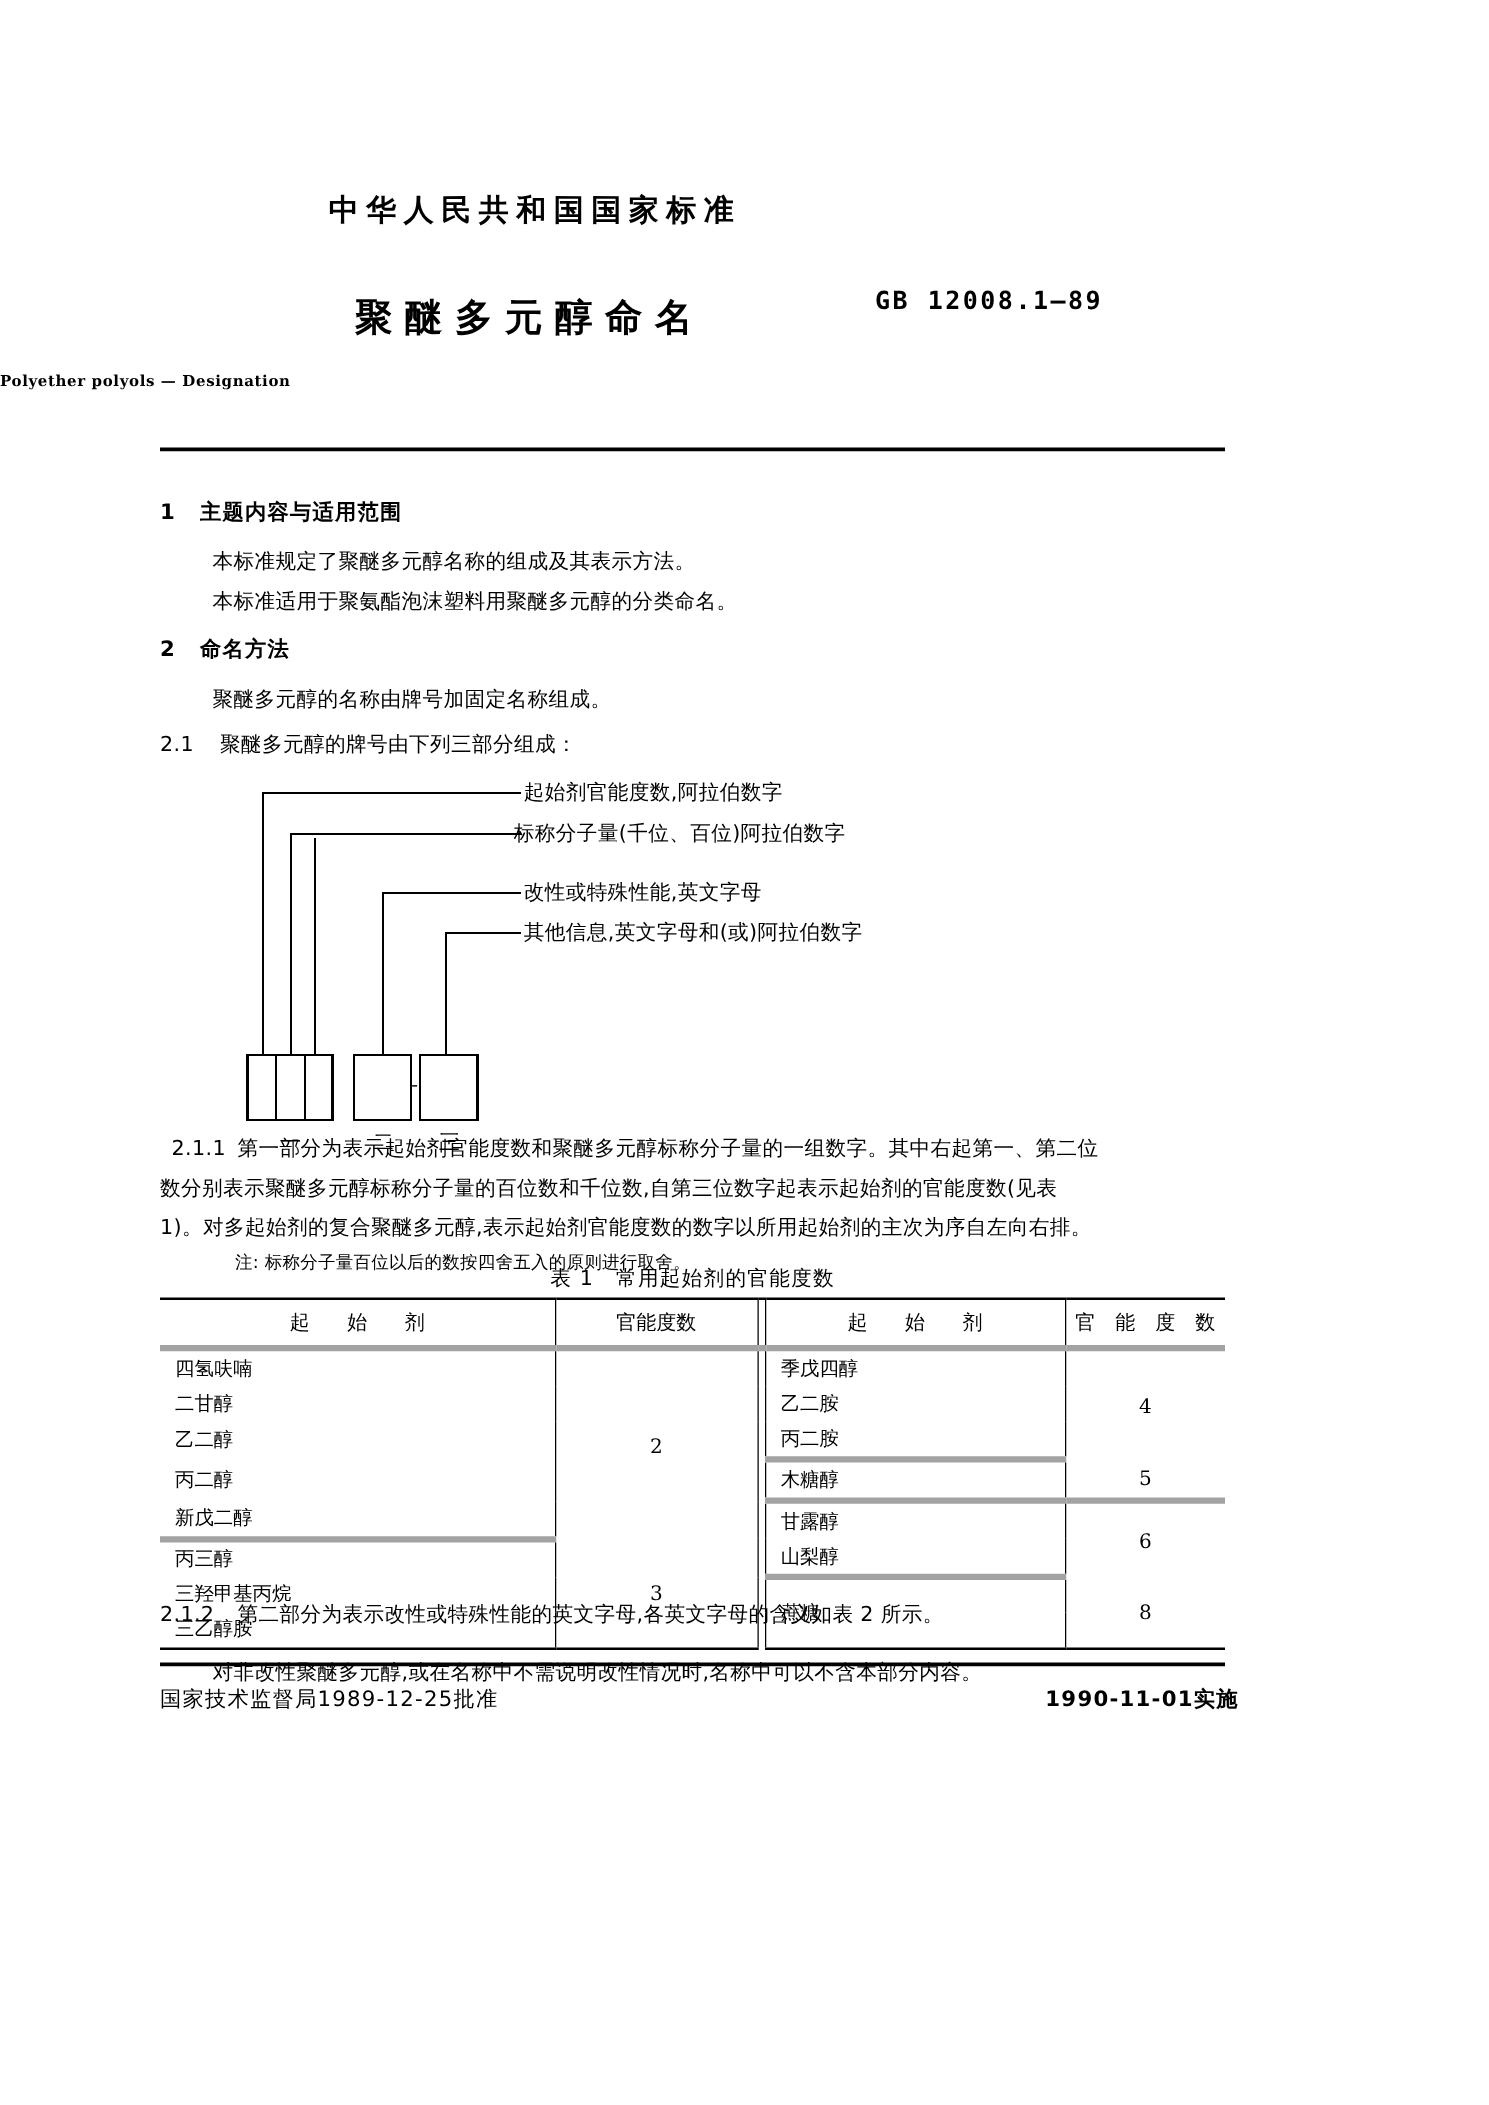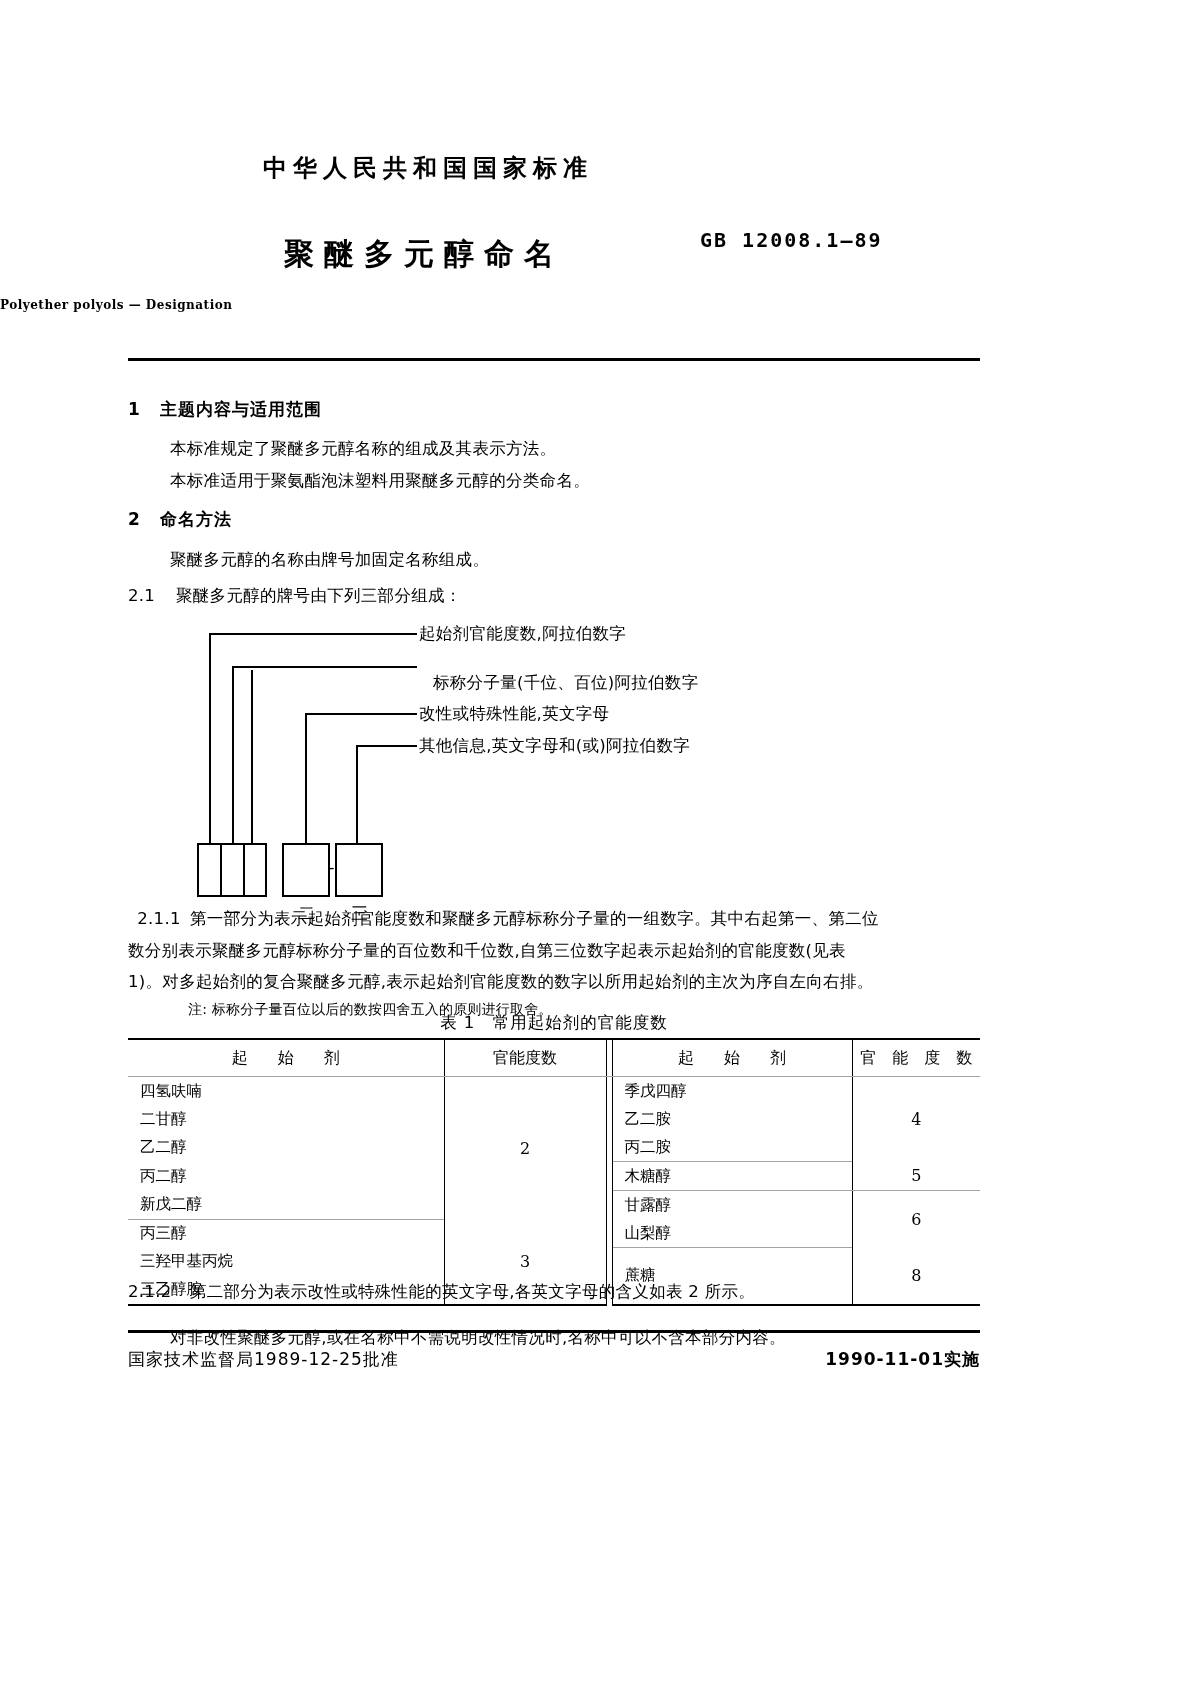--- a/index.html
+++ b/index.html
@@ -159,36 +159,36 @@
     height: 28px;
     white-space: nowrap;
   }
   .val-cell {
     text-align: center;
     font-family: "DejaVu Serif", "Liberation Serif", serif;
     font-size: 16px;
   }
   .bt  { border-top: 2.5px solid #000; }
   .bb  { border-bottom: 2.5px solid #000; }
-  .bb1 { border-bottom: 1px solid #a3a3a3; }
+  .bb1 { border-bottom: 5px solid #a3a3a3; }
   .blv { border-left: 1px solid #000; }
   .brv { border-right: 1px solid #000; }
 
   
   .footer-left {
     position: absolute;
     left: 128px; top: 1348px;
     font-size: 17px;
     font-weight: normal;
     letter-spacing: 1px;
     white-space: nowrap;
   }
   .footer-right {
     position: absolute;
-    right: 211px; top: 1348px;
+    right: 200px; top: 1348px;
     font-size: 17px;
     font-weight: bold;
     letter-spacing: 1px;
     white-space: nowrap;
   }
 </style>
 </head>
 <body>
 
 <div class="page">
@@ -242,21 +242,21 @@
         <line x1="93" y1="232" x2="93" y2="284"></line>
         <line x1="116" y1="232" x2="116" y2="284"></line>
 
         <rect x="155" y="232" width="46" height="52"></rect>
 
         <rect x="208" y="232" width="46" height="52"></rect>
       </g>
     </svg>
 
     <div class="dg-label" style="left:291px; top:11px;">起始剂官能度数,阿拉伯数字</div>
-    <div class="dg-label" style="left:305px; top:44px;margin-top:16px;">标称分子量(千位、百位)阿拉伯数字</div>
+    <div class="dg-label" style="left:283px; top:44px;">标称分子量(千位、百位)阿拉伯数字</div>
     <div class="dg-label" style="left:291px; top:91px;">改性或特殊性能,英文字母</div>
     <div class="dg-label" style="left:291px; top:123px;">其他信息,英文字母和(或)阿拉伯数字</div>
 
     <div class="dg-label" style="left:201px; top:247px; font-size:15px;">-</div>
 
     <div class="box-num" style="left:96px;  top:290px;">一</div>
     <div class="box-num" style="left:170px; top:290px;">二</div>
     <div class="box-num" style="left:223px; top:290px;">三</div>
   </div>
 

